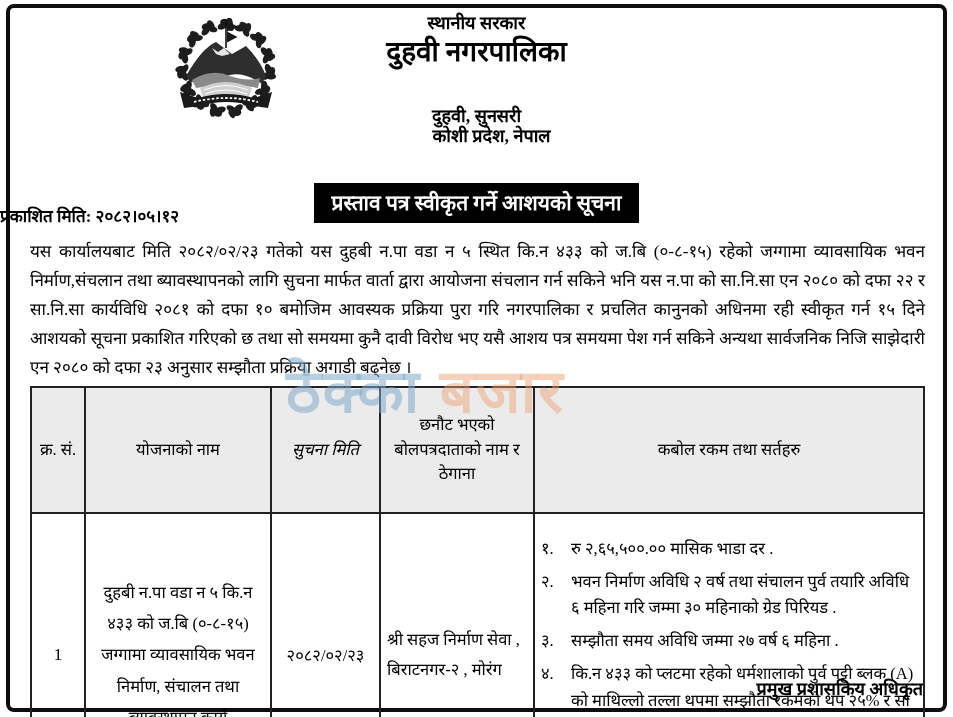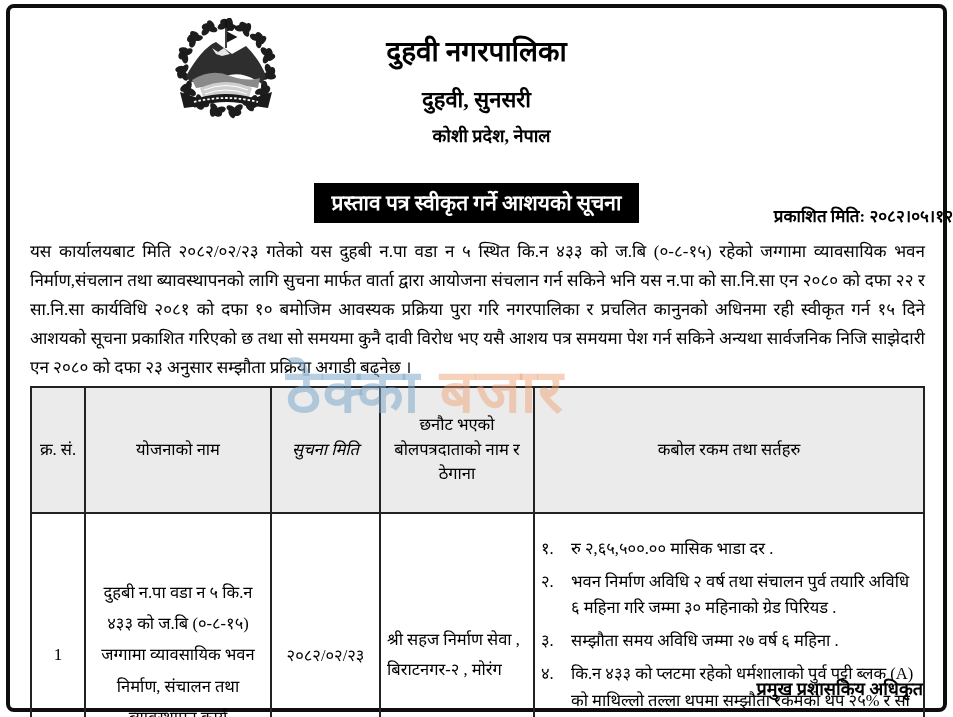--- a/index.html
+++ b/index.html
@@ -15,30 +15,30 @@
     position:absolute;left:6px;top:4px;right:6px;bottom:5px;
     border:4px solid #0d0d0d;border-radius:8px;
     pointer-events:none;
   }
   
   .logo{position:absolute;left:172px;top:18px;width:108px;height:104px;}
   .hdr{position:absolute;left:0;right:0;text-align:center;font-weight:bold;line-height:1.15;}
   .hdr-govt{top:13px;font-size:18px;}
   .hdr-muni{top:36px;font-size:28px;}
   .hdr-office{top:72px;font-size:22px;}
-  .hdr-addr{top:87px;font-size:22px;}
+  .hdr-addr{top:106px;font-size:18px;}
   .hdr-prov{top:126px;font-size:18px;padding-left:30px;}
   .banner-wrap{position:absolute;left:0;right:0;top:158px;text-align:center;}
   .banner{
     display:inline-block;background:#000000;color:#ffffff;
     font-size:21px;font-weight:bold;
     padding:5px 18px 7px 18px;
     margin-top:25px;
   }
-  .pubdate{position:absolute;left:0;right:0;top:204px;text-align:right;font-size:17px;font-weight:bold;}
+  .pubdate{position:absolute;left:0;right:0;top:204px;text-align:left;font-size:17px;font-weight:bold;}
   
   .body-par{
     position:absolute;left:30px;right:28px;top:237px;
     font-size:17px;line-height:29px;text-align:justify;
   }
   
   .watermark{
     position:absolute;left:286px;top:348px;z-index:3;
     font-family:"Liberation Sans","DejaVu Sans",sans-serif;
     font-size:60px;font-weight:bold;letter-spacing:2px;
@@ -119,20 +119,21 @@
 
       <path d="M28,70 Q54,58 80,70 L76,82 Q54,74 32,82 Z" fill="#cfcfcf"></path>
       <path d="M32,72 Q54,63 76,72" stroke="#ffffff" stroke-width="1" fill="none"></path>
       <path d="M33,76 Q54,68 75,76" stroke="#ffffff" stroke-width="1" fill="none"></path>
 
       <path d="M8,74 L26,80 Q54,72 82,80 L100,74 L96,90 L82,88 Q54,80 28,88 L12,90 Z" fill="#1a1a1a"></path>
       <path d="M22,84 Q54,76 86,84" stroke="#ffffff" stroke-width="1.8" stroke-dasharray="2.5 2" fill="none"></path>
     </svg>
   </div>
 
+  <div class="hdr hdr-govt">स्थानीय सरकार</div>
   <div class="hdr hdr-muni">दुहवी नगरपालिका</div>
   <div class="hdr hdr-addr">दुहवी, सुनसरी</div>
   <div class="hdr hdr-prov">कोशी प्रदेश, नेपाल</div>
 
   <div class="banner-wrap">
     <span class="banner">प्रस्ताव पत्र स्वीकृत गर्ने आशयको सूचना</span>
   </div>
 
   <div class="pubdate">प्रकाशित मिति: २०८२।०५।१२</div>
 

